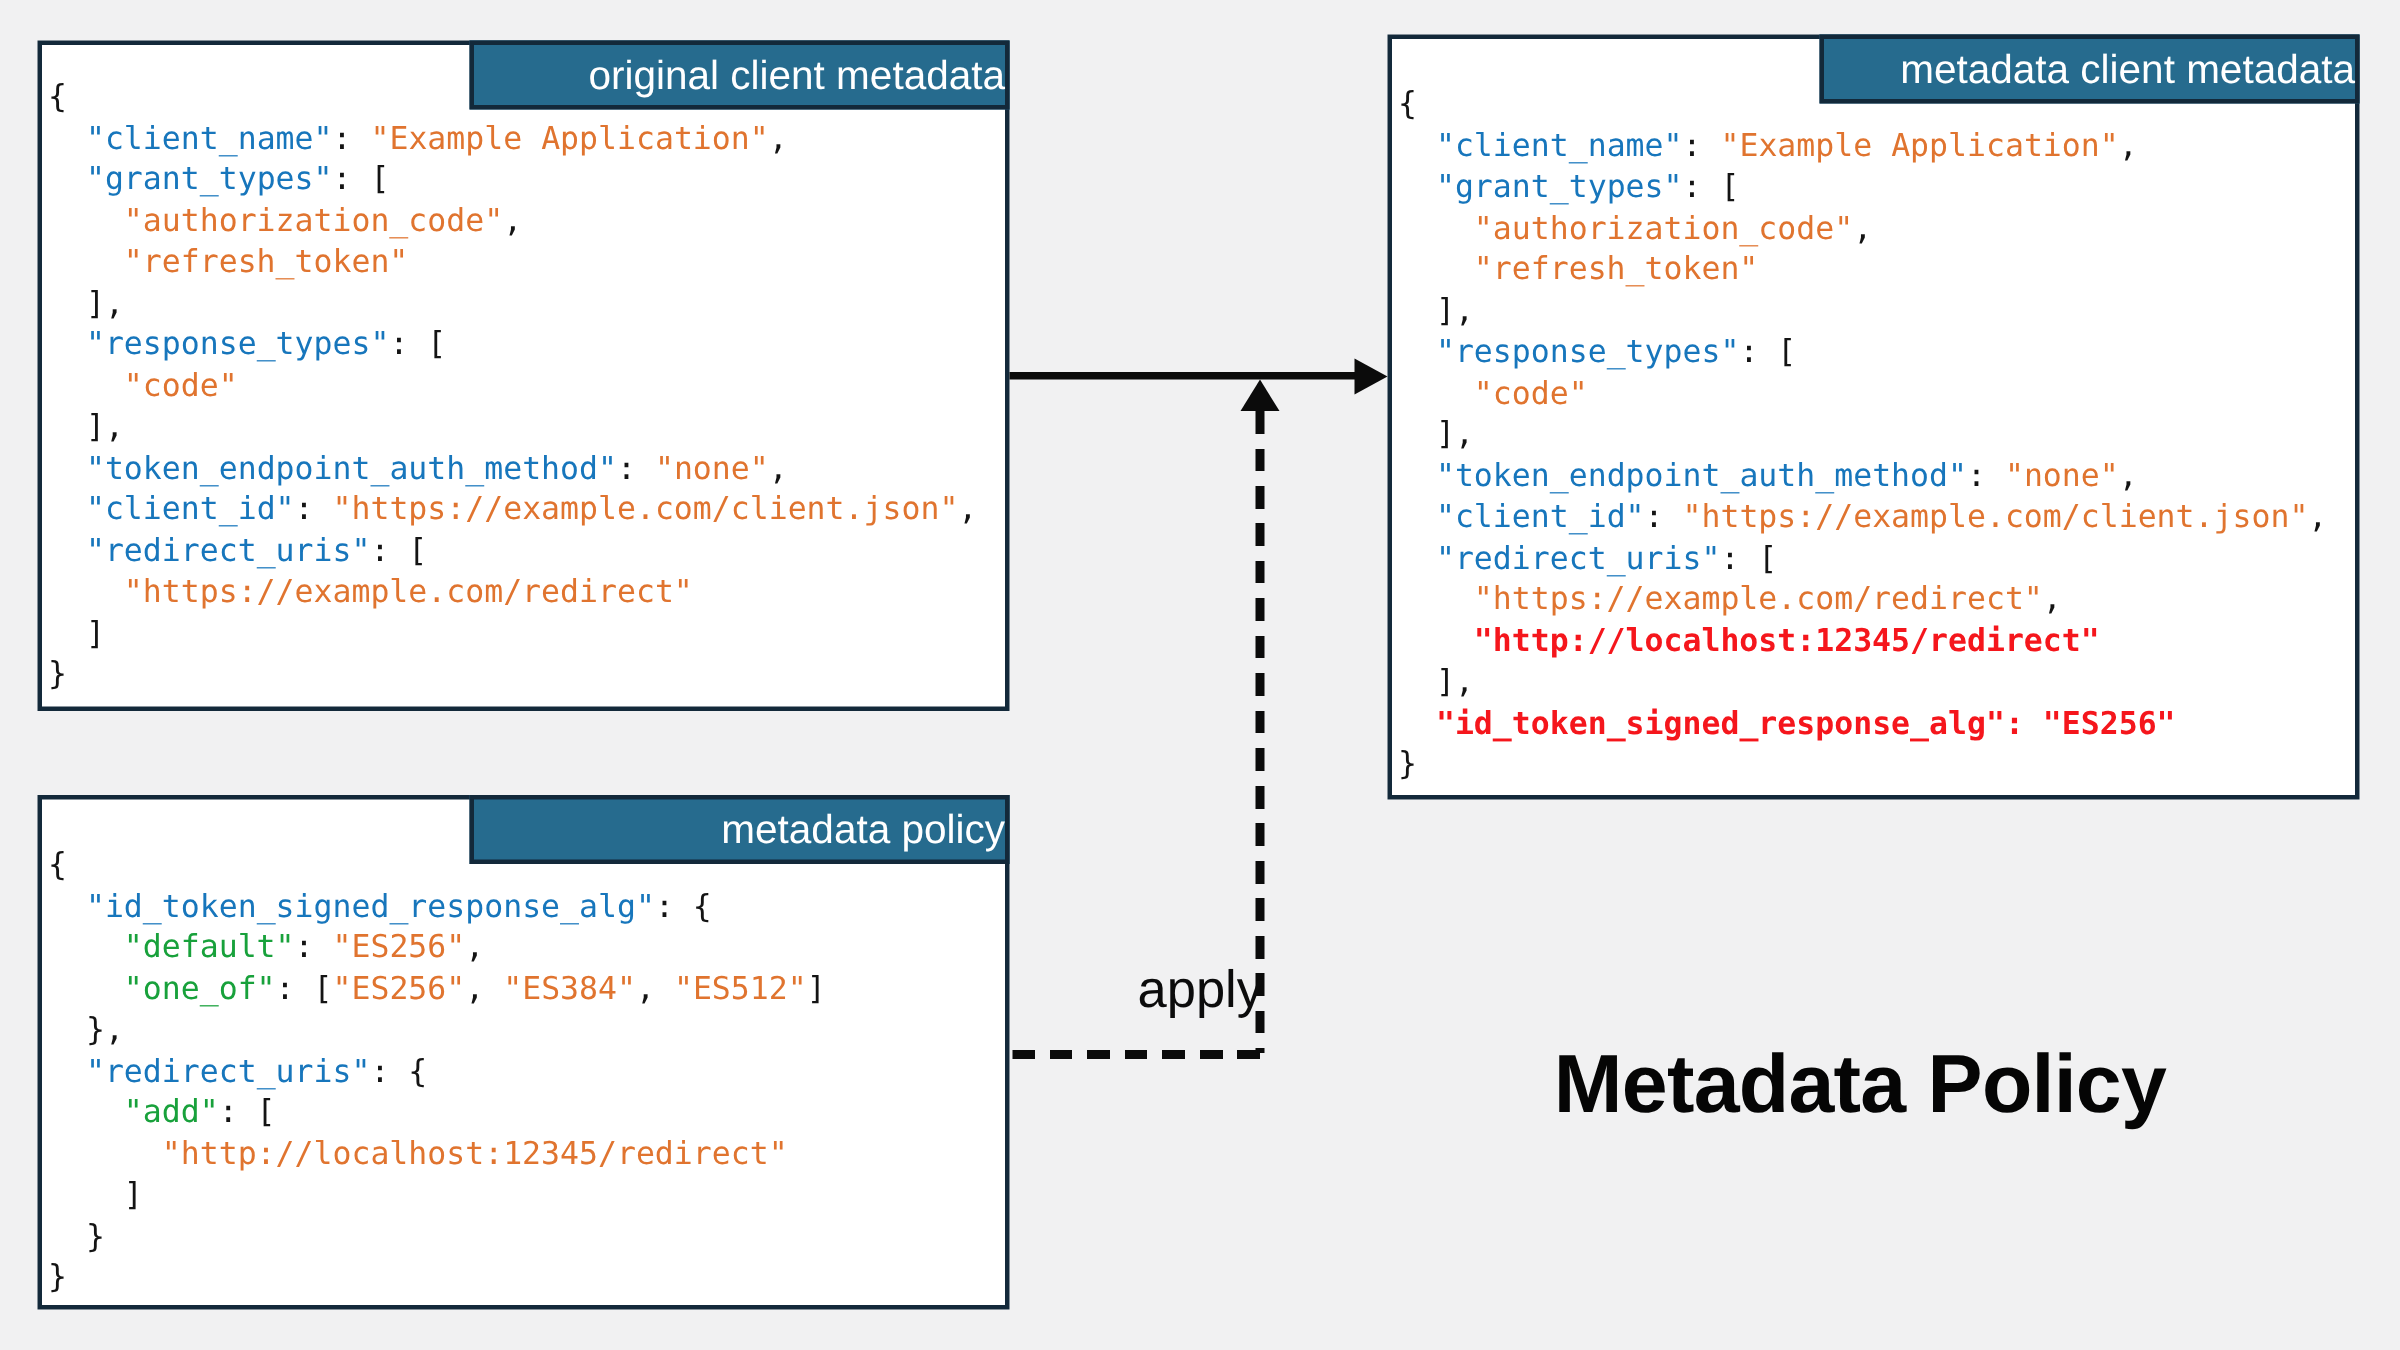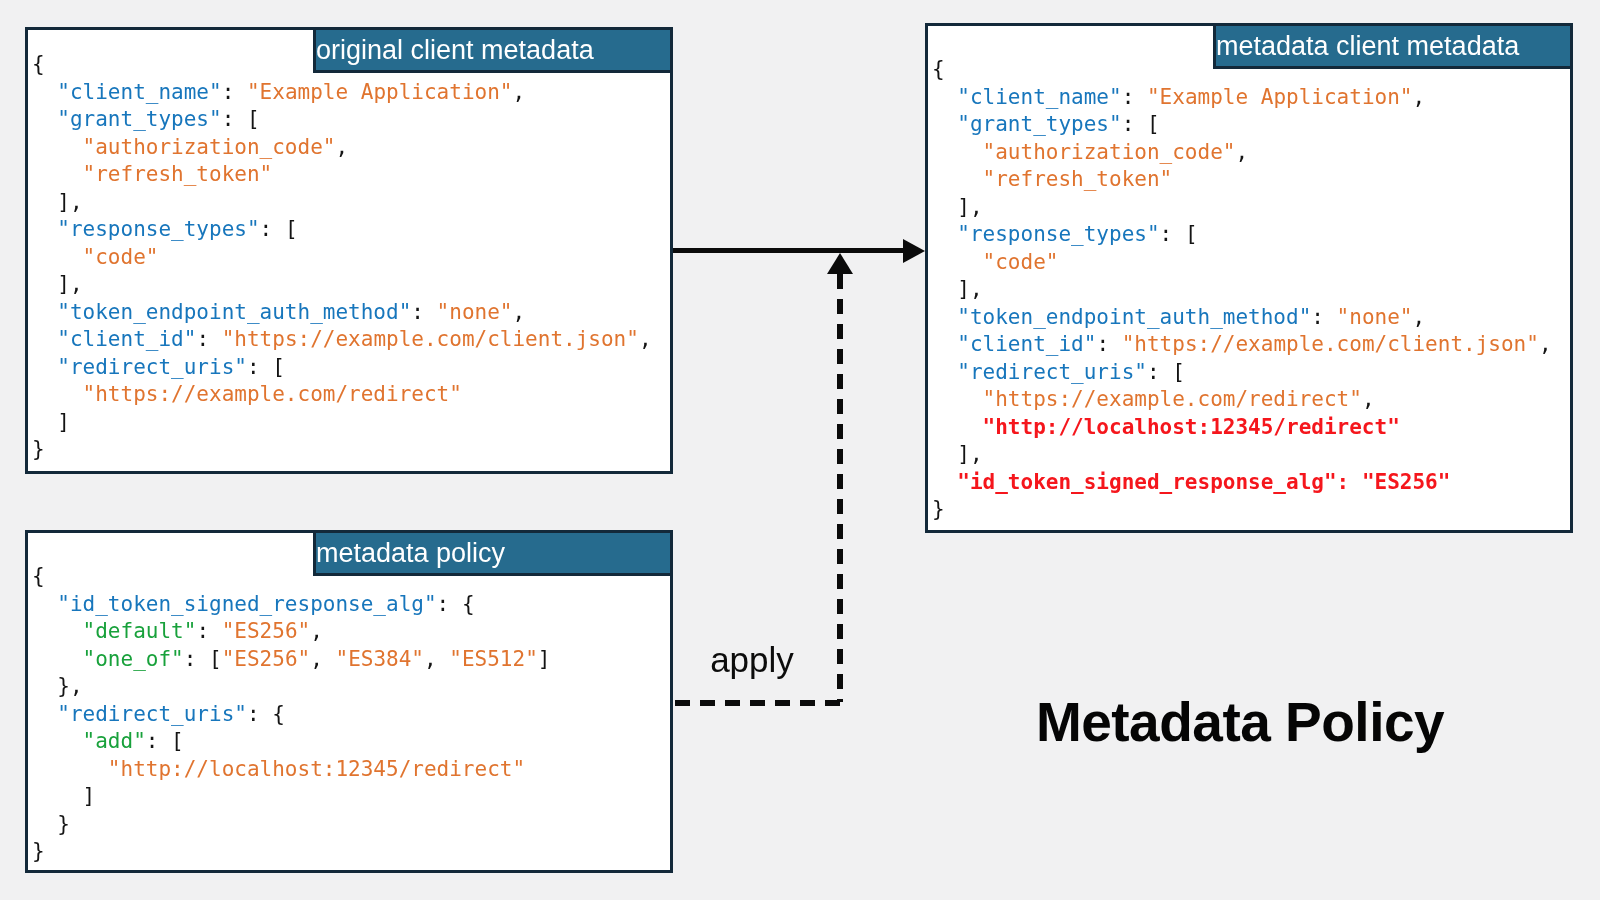--- a/index.html
+++ b/index.html
@@ -4,21 +4,21 @@
 <style>
   html,body{margin:0;padding:0;background:#f1f1f2;}
   .canvas{position:relative;width:1600px;height:900px;background:#f1f1f2;overflow:hidden;
           font-family:"Liberation Sans",sans-serif;}
   .box{position:absolute;background:#ffffff;border:3px solid #13293a;box-sizing:border-box;}
   .box-original{left:25px;top:27px;width:648px;height:447px;}
   .box-policy{left:25px;top:530px;width:648px;height:343px;}
   .box-adjusted{left:925px;top:23px;width:648px;height:510px;}
   .banner{position:absolute;top:-3px;right:-3px;width:360px;height:46px;box-sizing:border-box;
           background:#266b8e;border:3px solid #13293a;color:#ffffff;font-size:27px;
-          line-height:40px;text-align:left;font-family:"Liberation Sans",sans-serif;}
+          line-height:40px;text-align:right;font-family:"Liberation Sans",sans-serif;}
   .code{font-family:"DejaVu Sans Mono","Liberation Mono",monospace;font-size:21px;
         line-height:27.5px;white-space:pre;padding-left:4px;color:#141414;}
   .box-original .code{padding-top:21px;}
   .box-policy .code{padding-top:30px;}
   .box-adjusted .code{padding-top:30px;}
   .tok-p{color:#141414;}
   .tok-k{color:#1776bc;}
   .tok-s{color:#e0742f;}
   .tok-g{color:#18a13b;}
   .tok-r{color:#f5161c;font-weight:bold;}
@@ -26,21 +26,21 @@
   .arrow-solid-head{position:absolute;left:903px;top:239px;width:0;height:0;
         border-top:12px solid transparent;border-bottom:12px solid transparent;
         border-left:22px solid #0b0b0b;}
   .arrow-dash-v{position:absolute;left:837px;top:274px;width:6px;height:428px;
         background:repeating-linear-gradient(to bottom,#0b0b0b 0 15px,transparent 15px 25px);}
   .arrow-dash-head{position:absolute;left:827px;top:253px;width:0;height:0;
         border-left:13px solid transparent;border-right:13px solid transparent;
         border-bottom:21px solid #0b0b0b;}
   .arrow-dash-h{position:absolute;left:675px;top:700px;width:165px;height:6px;
         background:repeating-linear-gradient(to right,#0b0b0b 0 15px,transparent 15px 25px);}
-  .apply-label{position:absolute;left:662px;top:640px;width:180px;text-align:center;
+  .apply-label{position:absolute;left:662px;top:640px;width:180px;text-align:right;
         font-size:35px;color:#0c0c0c;}
   .title{position:absolute;left:1005px;top:690px;width:470px;text-align:center;
         font-size:55px;font-weight:bold;color:#050505;letter-spacing:-0.5px;}
 </style>
 </head>
 <body>
 
 <div class="canvas">
 
   <div class="box box-original">

